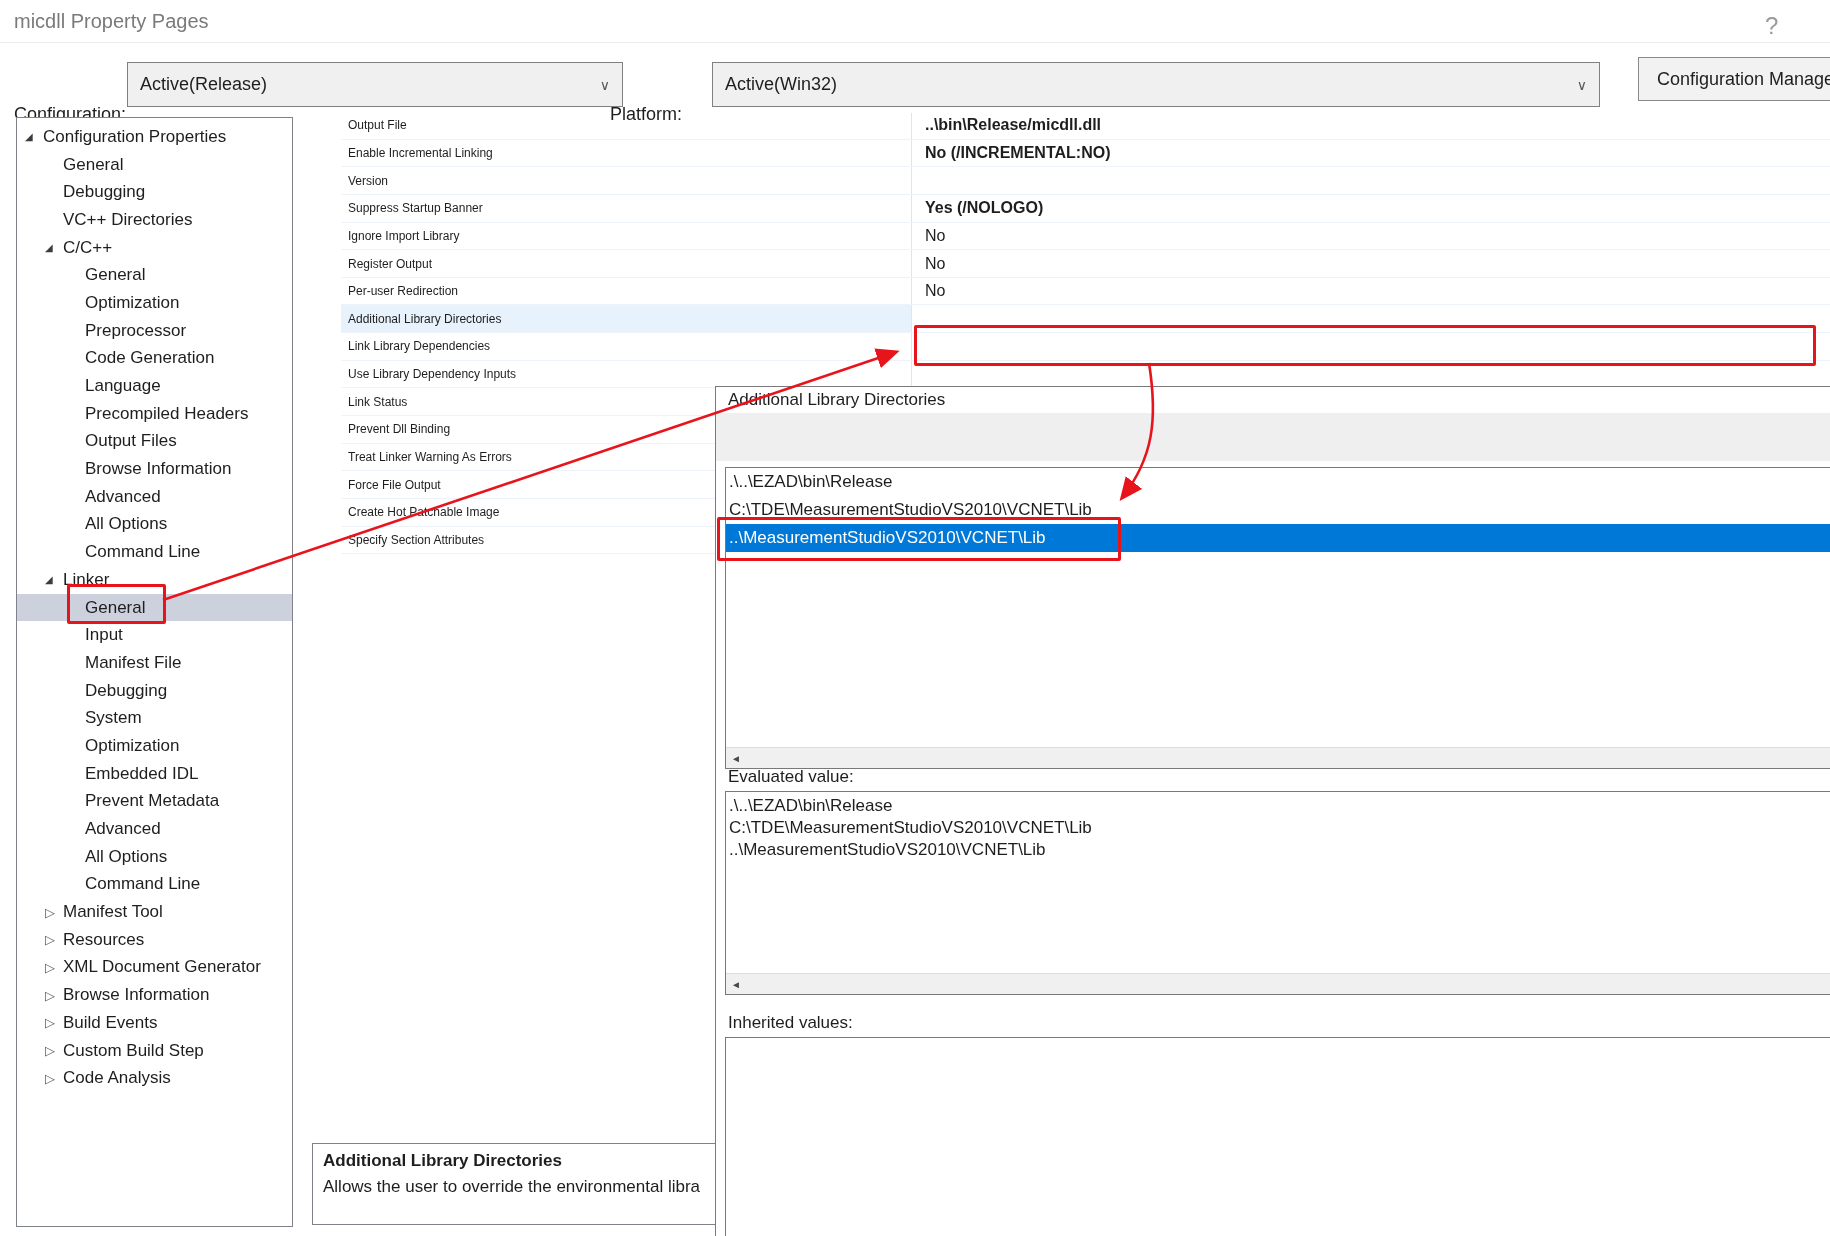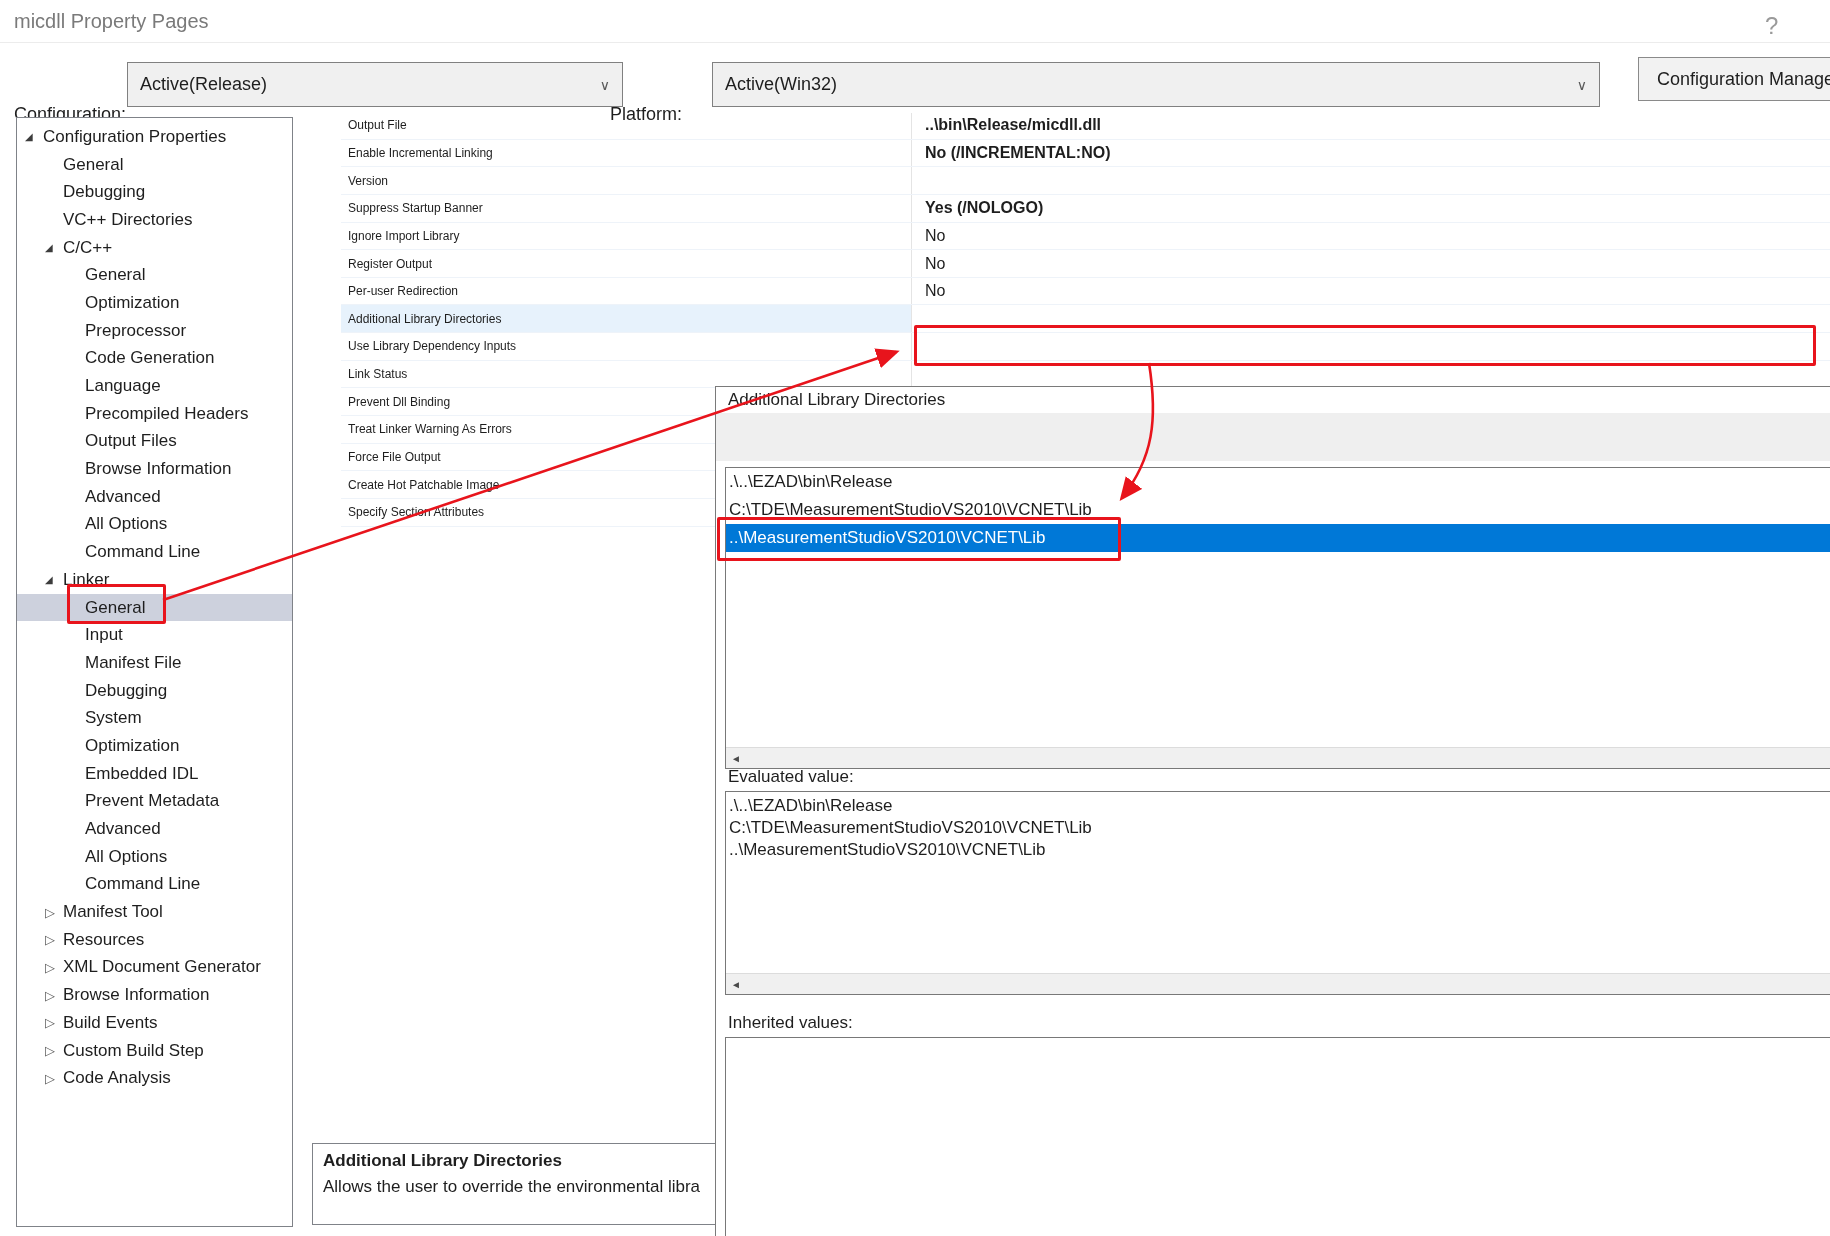--- a/index.html
+++ b/index.html
@@ -232,20 +232,24 @@
     </div>
     <div class="grow">
       <span class="gname">Per-user Redirection</span>
       <span class="gval">No</span>
     </div>
     <div class="grow mod selrow longval">
       <div class="namebg"></div>
       <span class="gname">Additional Library Directories</span>
     </div>
     <div class="grow">
+      <span class="gname">Link Library Dependencies</span>
+      <span class="gval"></span>
+    </div>
+    <div class="grow">
       <span class="gname">Use Library Dependency Inputs</span>
       <span class="gval"></span>
     </div>
     <div class="grow">
       <span class="gname">Link Status</span>
       <span class="gval"></span>
     </div>
     <div class="grow">
       <span class="gname">Prevent Dll Binding</span>
       <span class="gval"></span>

